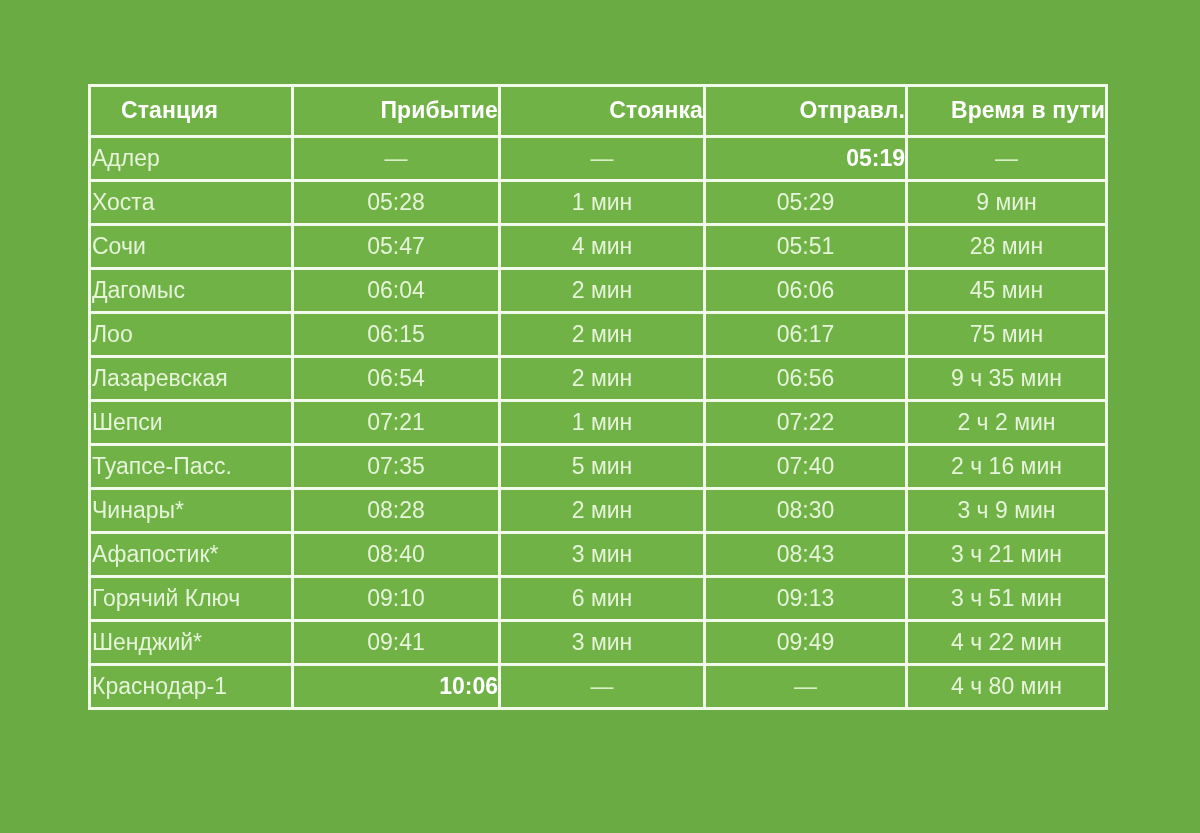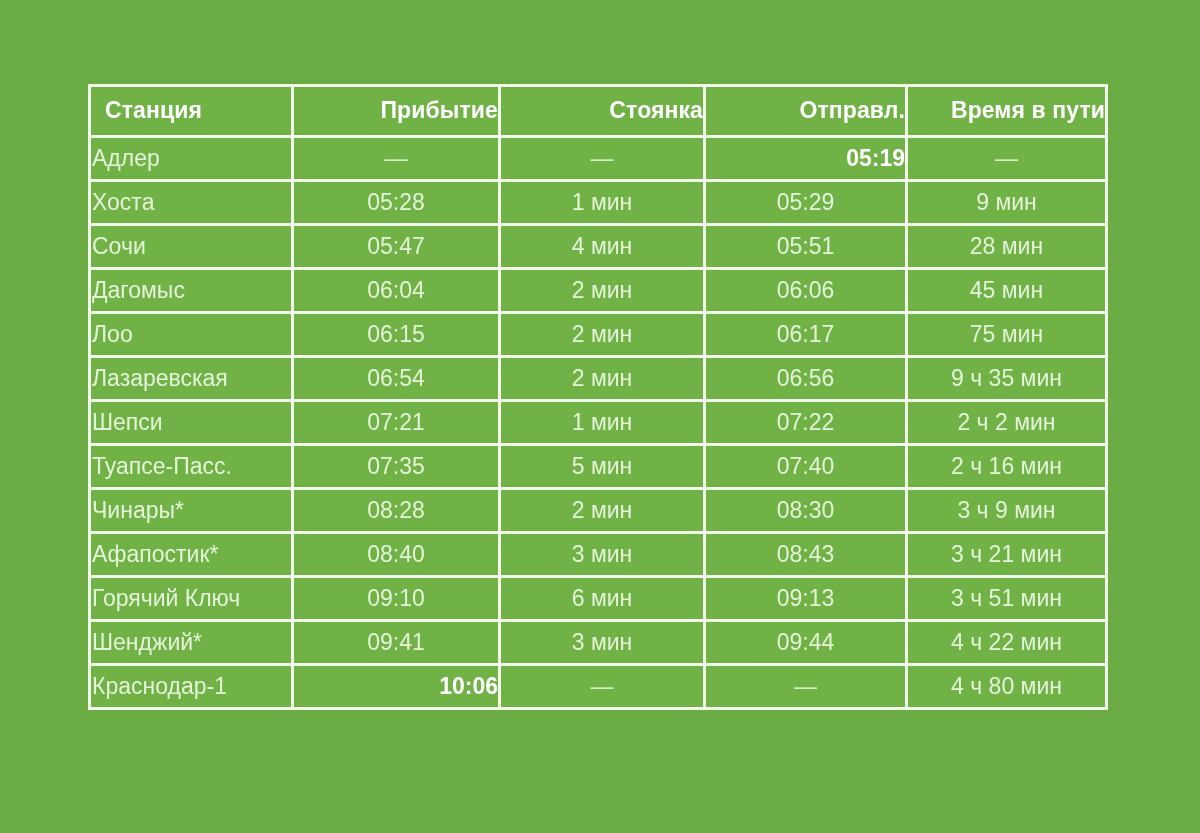--- a/index.html
+++ b/index.html
@@ -58,21 +58,21 @@
   table.schedule thead th {
     height: 48px;
     font-weight: bold;
     font-size: 23px;
     color: #ffffff;
     text-align: right;
     letter-spacing: 0.1px;
   }
   table.schedule thead th.col-station {
     text-align: left;
-    padding-left: 14px;
+    padding-left: 30px;
   }
 
   
   table.schedule tbody td {
     font-size: 23px;
     color: #e6f4da;
     text-align: center;
     font-weight: normal;
   }
   table.schedule tbody td.col-station {
@@ -187,21 +187,21 @@
             <td class="col-station">Горячий Ключ</td>
             <td>09:10</td>
             <td>6 мин</td>
             <td>09:13</td>
             <td>3 ч 51 мин</td>
           </tr>
           <tr>
             <td class="col-station">Шенджий*</td>
             <td>09:41</td>
             <td>3 мин</td>
-            <td>09:44</td>
+            <td>09:49</td>
             <td>4 ч 22 мин</td>
           </tr>
           <tr>
             <td class="col-station">Краснодар-1</td>
             <td class="strong">10:06</td>
             <td class="dash">—</td>
             <td class="dash">—</td>
             <td>4 ч 80 мин</td>
           </tr>
         </tbody>

